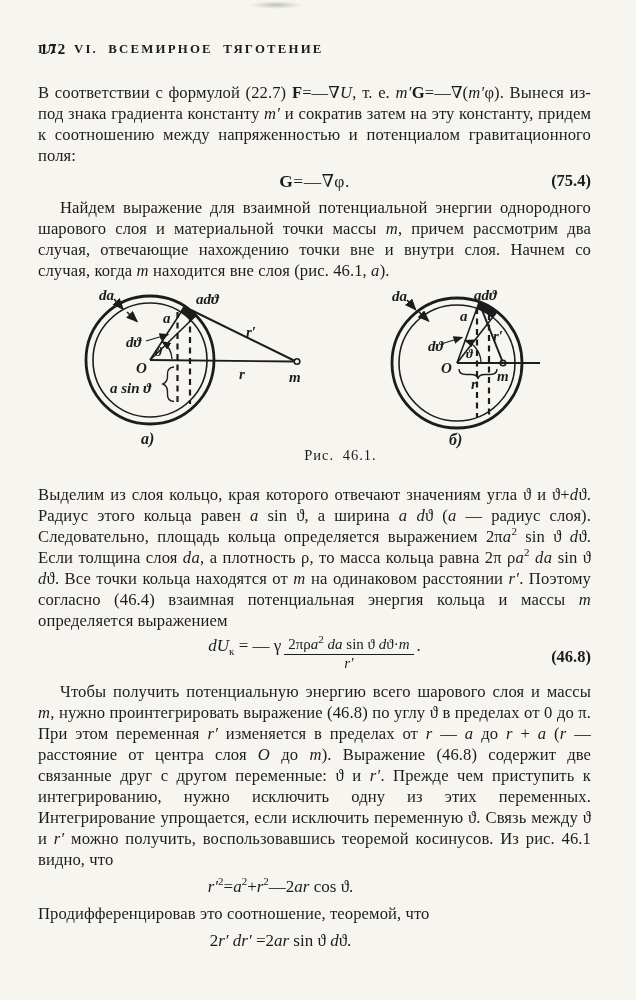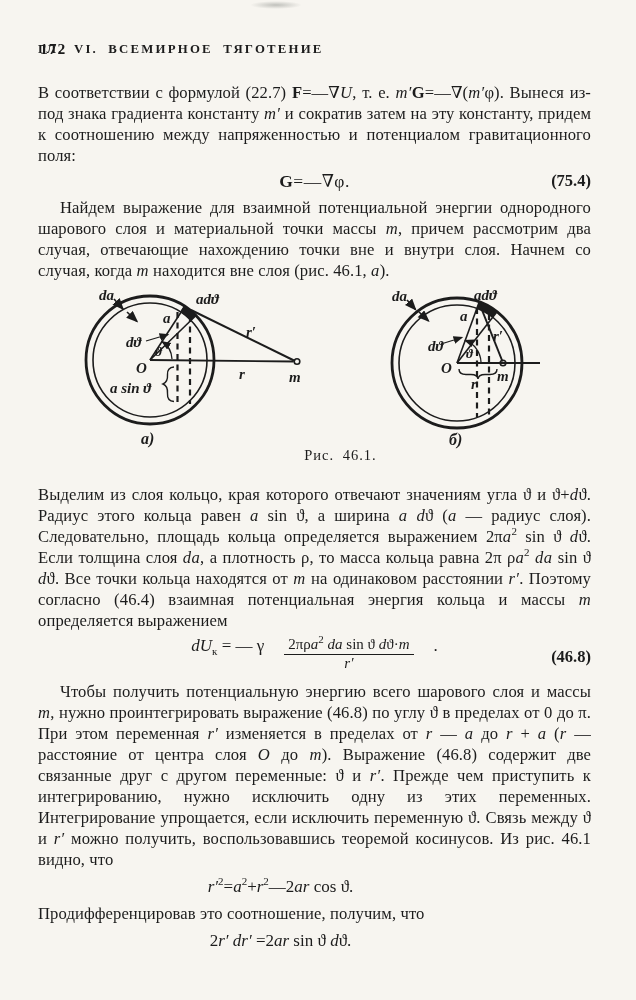--- a/index.html
+++ b/index.html
@@ -54,21 +54,21 @@
     position:absolute;right:0;top:50%;transform:translateY(-50%);
     font-size:16.5px;font-weight:600;
   }
   #eq467{margin-top:3px;height:24px;line-height:24px;}
   #eq467 .eq-body{font-size:17.5px;letter-spacing:.5px;text-align:center;}
   #eq468{margin-top:5px;height:42px;display:block;}
   #eq468 .eq-body{
     display:inline-flex;height:42px;
     font-size:17px;
   }
-  .fraction{display:inline-block;vertical-align:middle;text-align:center;margin:0 20px;}
+  .fraction{display:inline-block;vertical-align:middle;text-align:center;margin:0 3px;}
   .fr-num{display:block;font-size:15px;line-height:17px;padding:0 4px 1px 4px;border-bottom:1.3px solid #1c1c1c;}
   .fr-den{display:block;font-size:15px;line-height:17px;}
   #eqcos{margin-top:5px;height:24px;line-height:24px;transform:translateX(-34px);}
   #eqdif{margin-top:5px;height:24px;line-height:24px;transform:translateX(-34px);}
   .fig{margin:4px 0 0 -38px;width:636px;height:178px;position:relative;}
   .fig svg{display:block;}
   .figcaption{
     margin-top:-16px;text-align:center;padding-left:52px;
     font-size:14.5px;letter-spacing:1px;word-spacing:4px;
   }
@@ -180,18 +180,18 @@
     </span>
     <span class="eq-num">(46.8)</span>
   </div>
 
   <p class="body indent" id="p4">Чтобы получить потенциальную энергию всего шарового слоя и массы <i>m</i>, нужно проинтегрировать выражение (46.8) по углу ϑ в пределах от 0 до π. При этом переменная <i>r′</i> изменяется в пределах от <i>r</i> — <i>a</i> до <i>r</i> + <i>a</i> (<i>r</i> — расстояние от центра слоя <i>O</i> до <i>m</i>). Выражение (46.8) содержит две связанные друг с другом переменные: ϑ и <i>r′</i>. Прежде чем приступить к интегрированию, нужно исключить одну из этих переменных. Интегрирование упрощается, если исключить переменную ϑ. Связь между ϑ и <i>r′</i> можно получить, воспользовавшись теоремой косинусов. Из рис. 46.1 видно, что</p>
 
   <div class="equation" id="eqcos">
     <span><i>r′</i><sup>2</sup>=<i>a</i><sup>2</sup>+<i>r</i><sup>2</sup>—2<i>ar</i> cos ϑ.</span>
   </div>
 
-  <p class="body" id="p5">Продифференцировав это соотношение, получим, что</p>
+  <p class="body" id="p5">Продифференцировав это соотношение, теоремой, что</p>
 
   <div class="equation" id="eqdif">
     <span>2<i>r′</i> <i>dr′</i> =2<i>ar</i> sin ϑ <i>d</i>ϑ.</span>
   </div>
 </div>
 
 </body></html>

